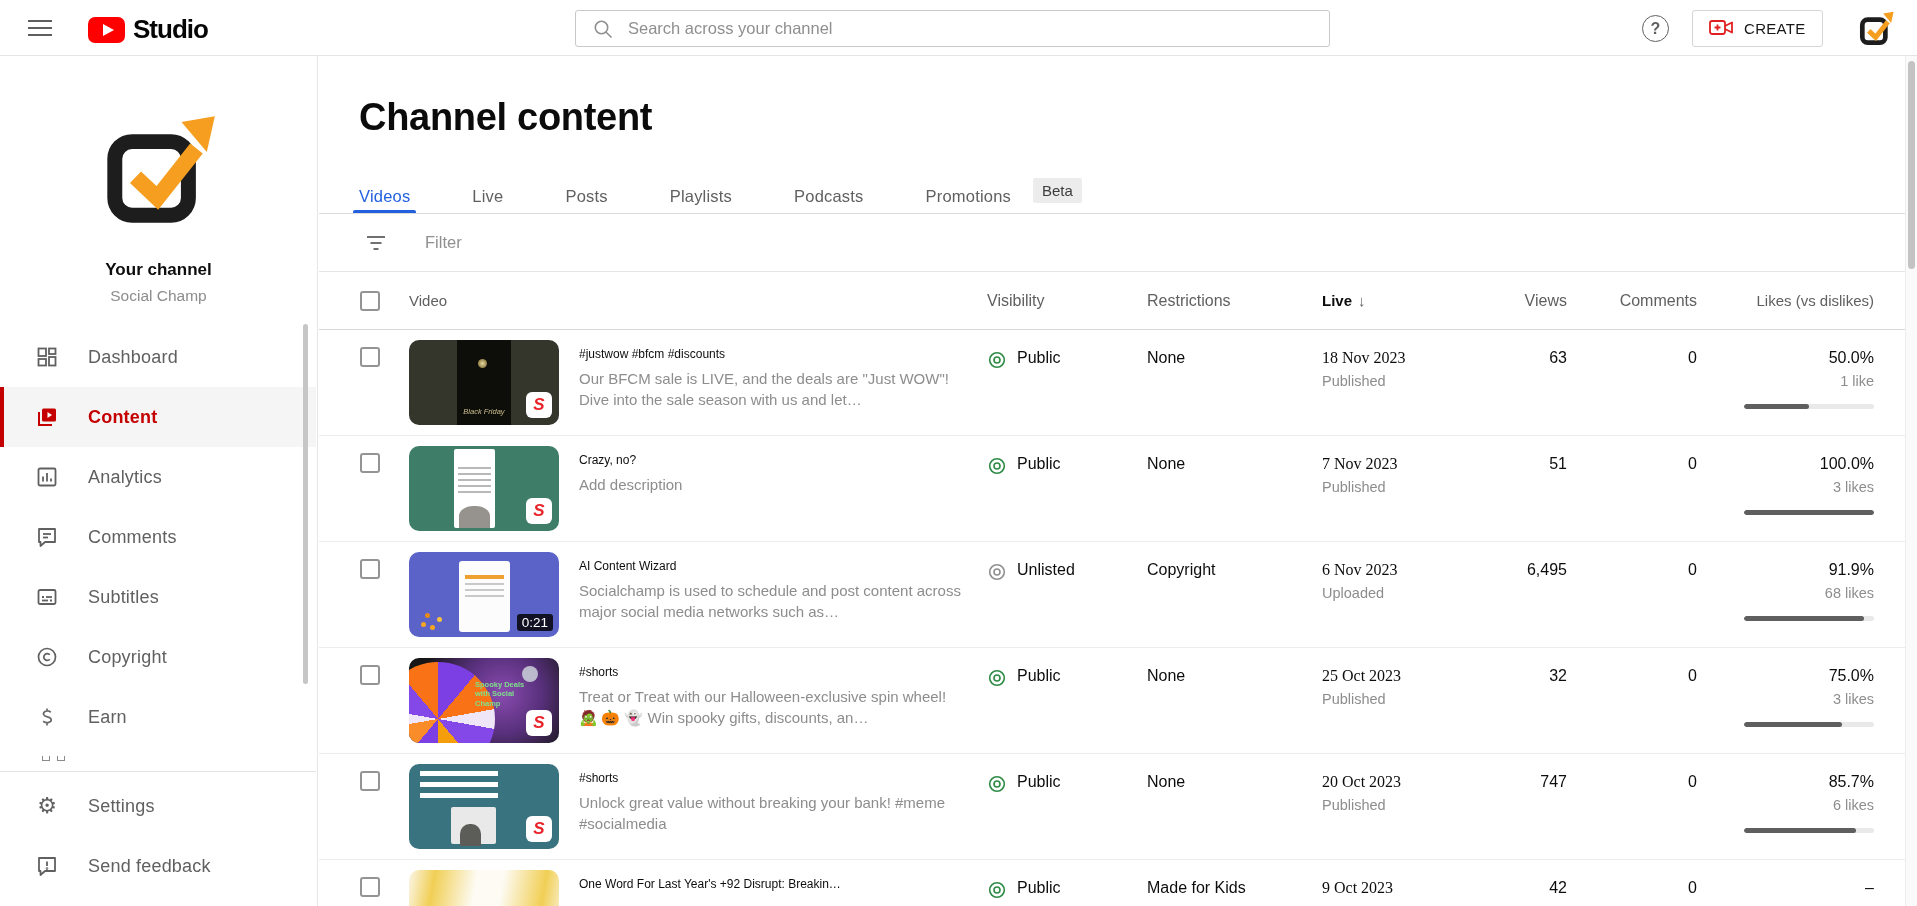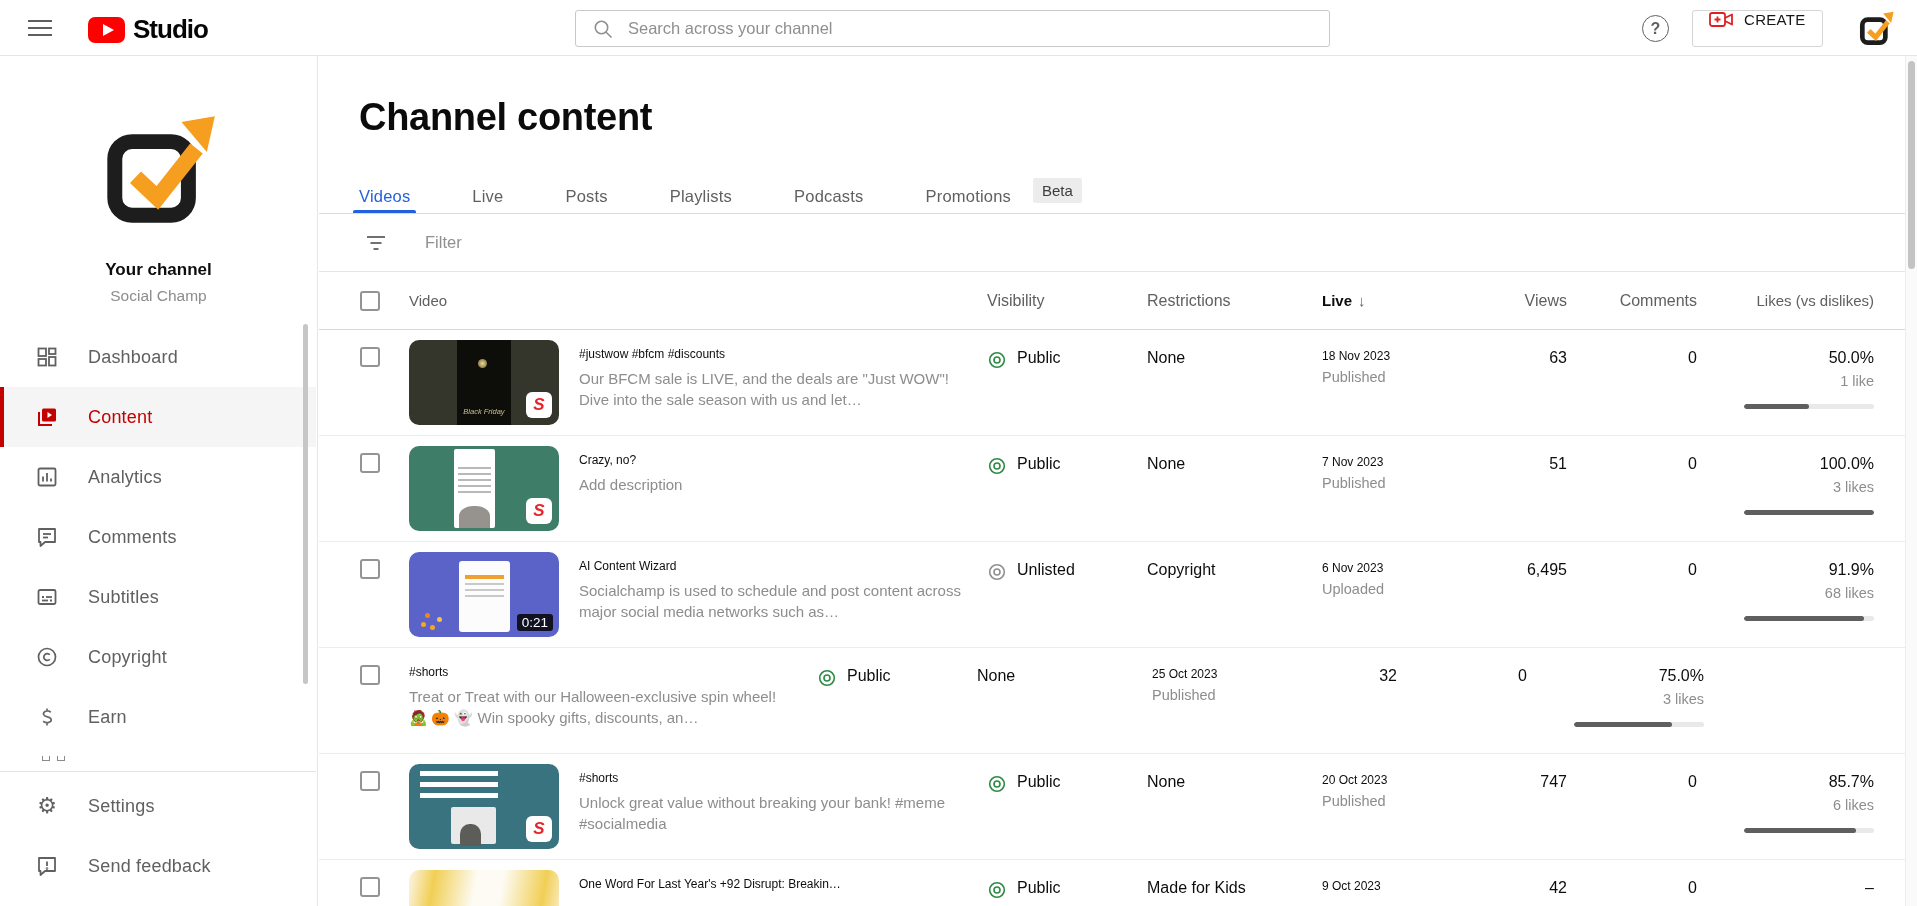--- a/index.html
+++ b/index.html
@@ -19,42 +19,42 @@
   .brand-name { margin-left:8px; font-size:26px; font-weight:bold; letter-spacing:-1px; color:#060606; }
   .searchbox { position:absolute; left:575px; top:10px; width:755px; height:37px;
     border:1px solid #c9c9c9; border-radius:3px; display:flex; align-items:center; background:#fff; }
   .searchbox svg { margin:0 14px 0 16px; flex:none; }
   .searchbox input { flex:1; border:none; outline:none; font-size:16.5px; color:#333;
     font-family:inherit; background:transparent; }
   .searchbox input::placeholder { color:#8f8f8f; }
   .helpbtn { position:absolute; left:1642px; top:15px; width:27px; height:27px; border:1.8px solid #5f5f5f;
     border-radius:50%; display:flex; align-items:center; justify-content:center;
     font-size:16px; color:#5f5f5f; font-weight:bold; cursor:pointer; }
-  .createbtn { position:absolute; left:1692px; top:10px; height:37px; padding:0 16px;
-    border:1px solid #d5d5d5; border-radius:3px; background:#fff; display:flex; 
+  .createbtn { position:absolute; left:1692px; top:10px; height:37px; padding:16px 16px;
+    border:1px solid #d5d5d5; border-radius:3px; background:#fff; display:flex; align-items:center;
     gap:10px; cursor:pointer; }
   .createbtn .lbl { font-size:15px; font-weight:500; color:#171717; letter-spacing:.3px; }
   .avatar-sm { position:absolute; left:1858px; top:11px; width:36px; height:36px; cursor:pointer; }
 
   
   .sidebar { position:absolute; left:0; top:56px; width:318px; bottom:0; background:#fff;
     border-right:1px solid #e6e6e6; }
   .ch-avatar { position:absolute; left:101px; top:58px; width:115px; height:115px; }
   .ch-label { position:absolute; top:204px; width:100%; text-align:center; font-size:17px;
     font-weight:bold; color:#0d0d0d; }
   .ch-name { position:absolute; top:231px; width:100%; text-align:center; font-size:15.5px; color:#8c8c8c; }
   .menu { position:absolute; top:271px; left:0; right:1px; }
   .mitem { height:60px; display:flex; align-items:center; padding-left:34px; cursor:pointer;
     position:relative; color:#606060; }
   .mitem .micon { width:26px; display:flex; justify-content:center; }
   .mitem .mlabel { margin-left:28px; font-size:18px; letter-spacing:.2px; }
   .mitem.active { background:#f5f5f5; color:var(--active-red,#c40000); }
   .mitem.active::before { content:""; position:absolute; left:0; top:0; bottom:0; width:4px;
     background:var(--active-red,#c40000); }
-  .mitem.active .mlabel { font-weight:400; }
+  .mitem.active .mlabel { font-weight:700; }
   .gear-glyph { font-size:22px; color:#606060; line-height:1; }
   .clip-frag { position:absolute; top:700px; left:42px; display:flex; gap:7px; }
   .clip-frag i { width:8px; height:5px; border:1.6px solid #8a8a8a; border-top:none; display:block; }
   .sb-divider { position:absolute; top:715px; left:0; right:1px; border-top:1px solid #e3e3e3; }
   .sb-footer { position:absolute; top:720px; left:0; right:1px; }
   .sb-scroll { position:absolute; left:303px; top:268px; width:5px; height:360px; background:#c6c6c6;
     border-radius:3px; }
 
   
   .content { position:absolute; left:319px; top:56px; right:0; bottom:0; overflow:hidden; background:#fff; }
@@ -93,21 +93,21 @@
   .c-comments { width:130px; flex:none; padding-top:19px; text-align:right; font-size:16px; }
   .c-likes { width:177px; flex:none; padding-top:19px; text-align:right; }
   .hdr .c-video { width:578px; flex:none; }
   .hdr .c-vis,.hdr .c-restr,.hdr .c-date,.hdr .c-views,.hdr .c-comments,.hdr .c-likes,.hdr .c-video { padding-top:0; }
   .hdr .c-date { font-weight:bold; color:#0d0d0d; }
   .hdr .sortarrow { color:#606060; font-weight:normal; margin-left:6px; font-size:15px; }
 
   .vtitle { font-size:12px; color:#0d0d0d; margin-bottom:7px; cursor:pointer; white-space:nowrap;
     overflow:hidden; text-overflow:ellipsis; }
   .vdesc { font-size:15px; color:#8d8d8d; line-height:1.42; max-height:44px; overflow:hidden; cursor:pointer; }
-  .dateval { font-size:12px; color:#0d0d0d; margin-bottom:6px; }
+  .dateval { font-size:16px; color:#0d0d0d; margin-bottom:6px;font-family:Liberation Serif, serif; }
   .datestatus { font-size:14.5px; color:#8d8d8d; }
   .pct { font-size:16px; color:#0d0d0d; }
   .lkl { font-size:14.5px; color:#8d8d8d; margin-top:6px; min-height:15px; }
   .bar { width:130px; height:5px; background:#e9e9e9; border-radius:3px; margin-left:auto; margin-top:15px;
     overflow:hidden; }
   .bar i { display:block; height:100%; width:0; background:var(--progress-fill,#5f5f5f); border-radius:3px; }
 
   
   .thumb { position:relative; width:150px; height:85px; border-radius:10px; overflow:hidden;
     background:#222; cursor:pointer; }
@@ -467,20 +467,28 @@
         <div class="bar">
             <i style="width: 92%;"></i>
           </div>
       </div>
     </div>
 
     <div class="trow">
       <span class="c-cb">
           <span class="cb"></span>
         </span>
+      <div class="c-thumb">
+          <div class="thumb t4">
+        <span class="wheel"></span>
+        <span class="moon"></span>
+        <span class="cap">Spooky Deals with Social Champ</span>
+        <span class="badge-s"></span>
+      </div>
+        </div>
       <div class="c-title">
         <div class="vtitle">#shorts</div>
         <div class="vdesc">Treat or Treat with our Halloween-exclusive spin wheel! 🧟 🎃 👻 Win spooky gifts, discounts, an…</div>
       </div>
       <div class="c-vis">
         <svg class="eye public" width="20" height="20" viewBox="0 0 20 20">
           <circle cx="10" cy="10" r="7.3" fill="none" stroke-width="1.6"></circle>
             <circle cx="10" cy="10" r="3" fill="none" stroke-width="1.6"></circle>
         </svg>
         <span>Public</span>

